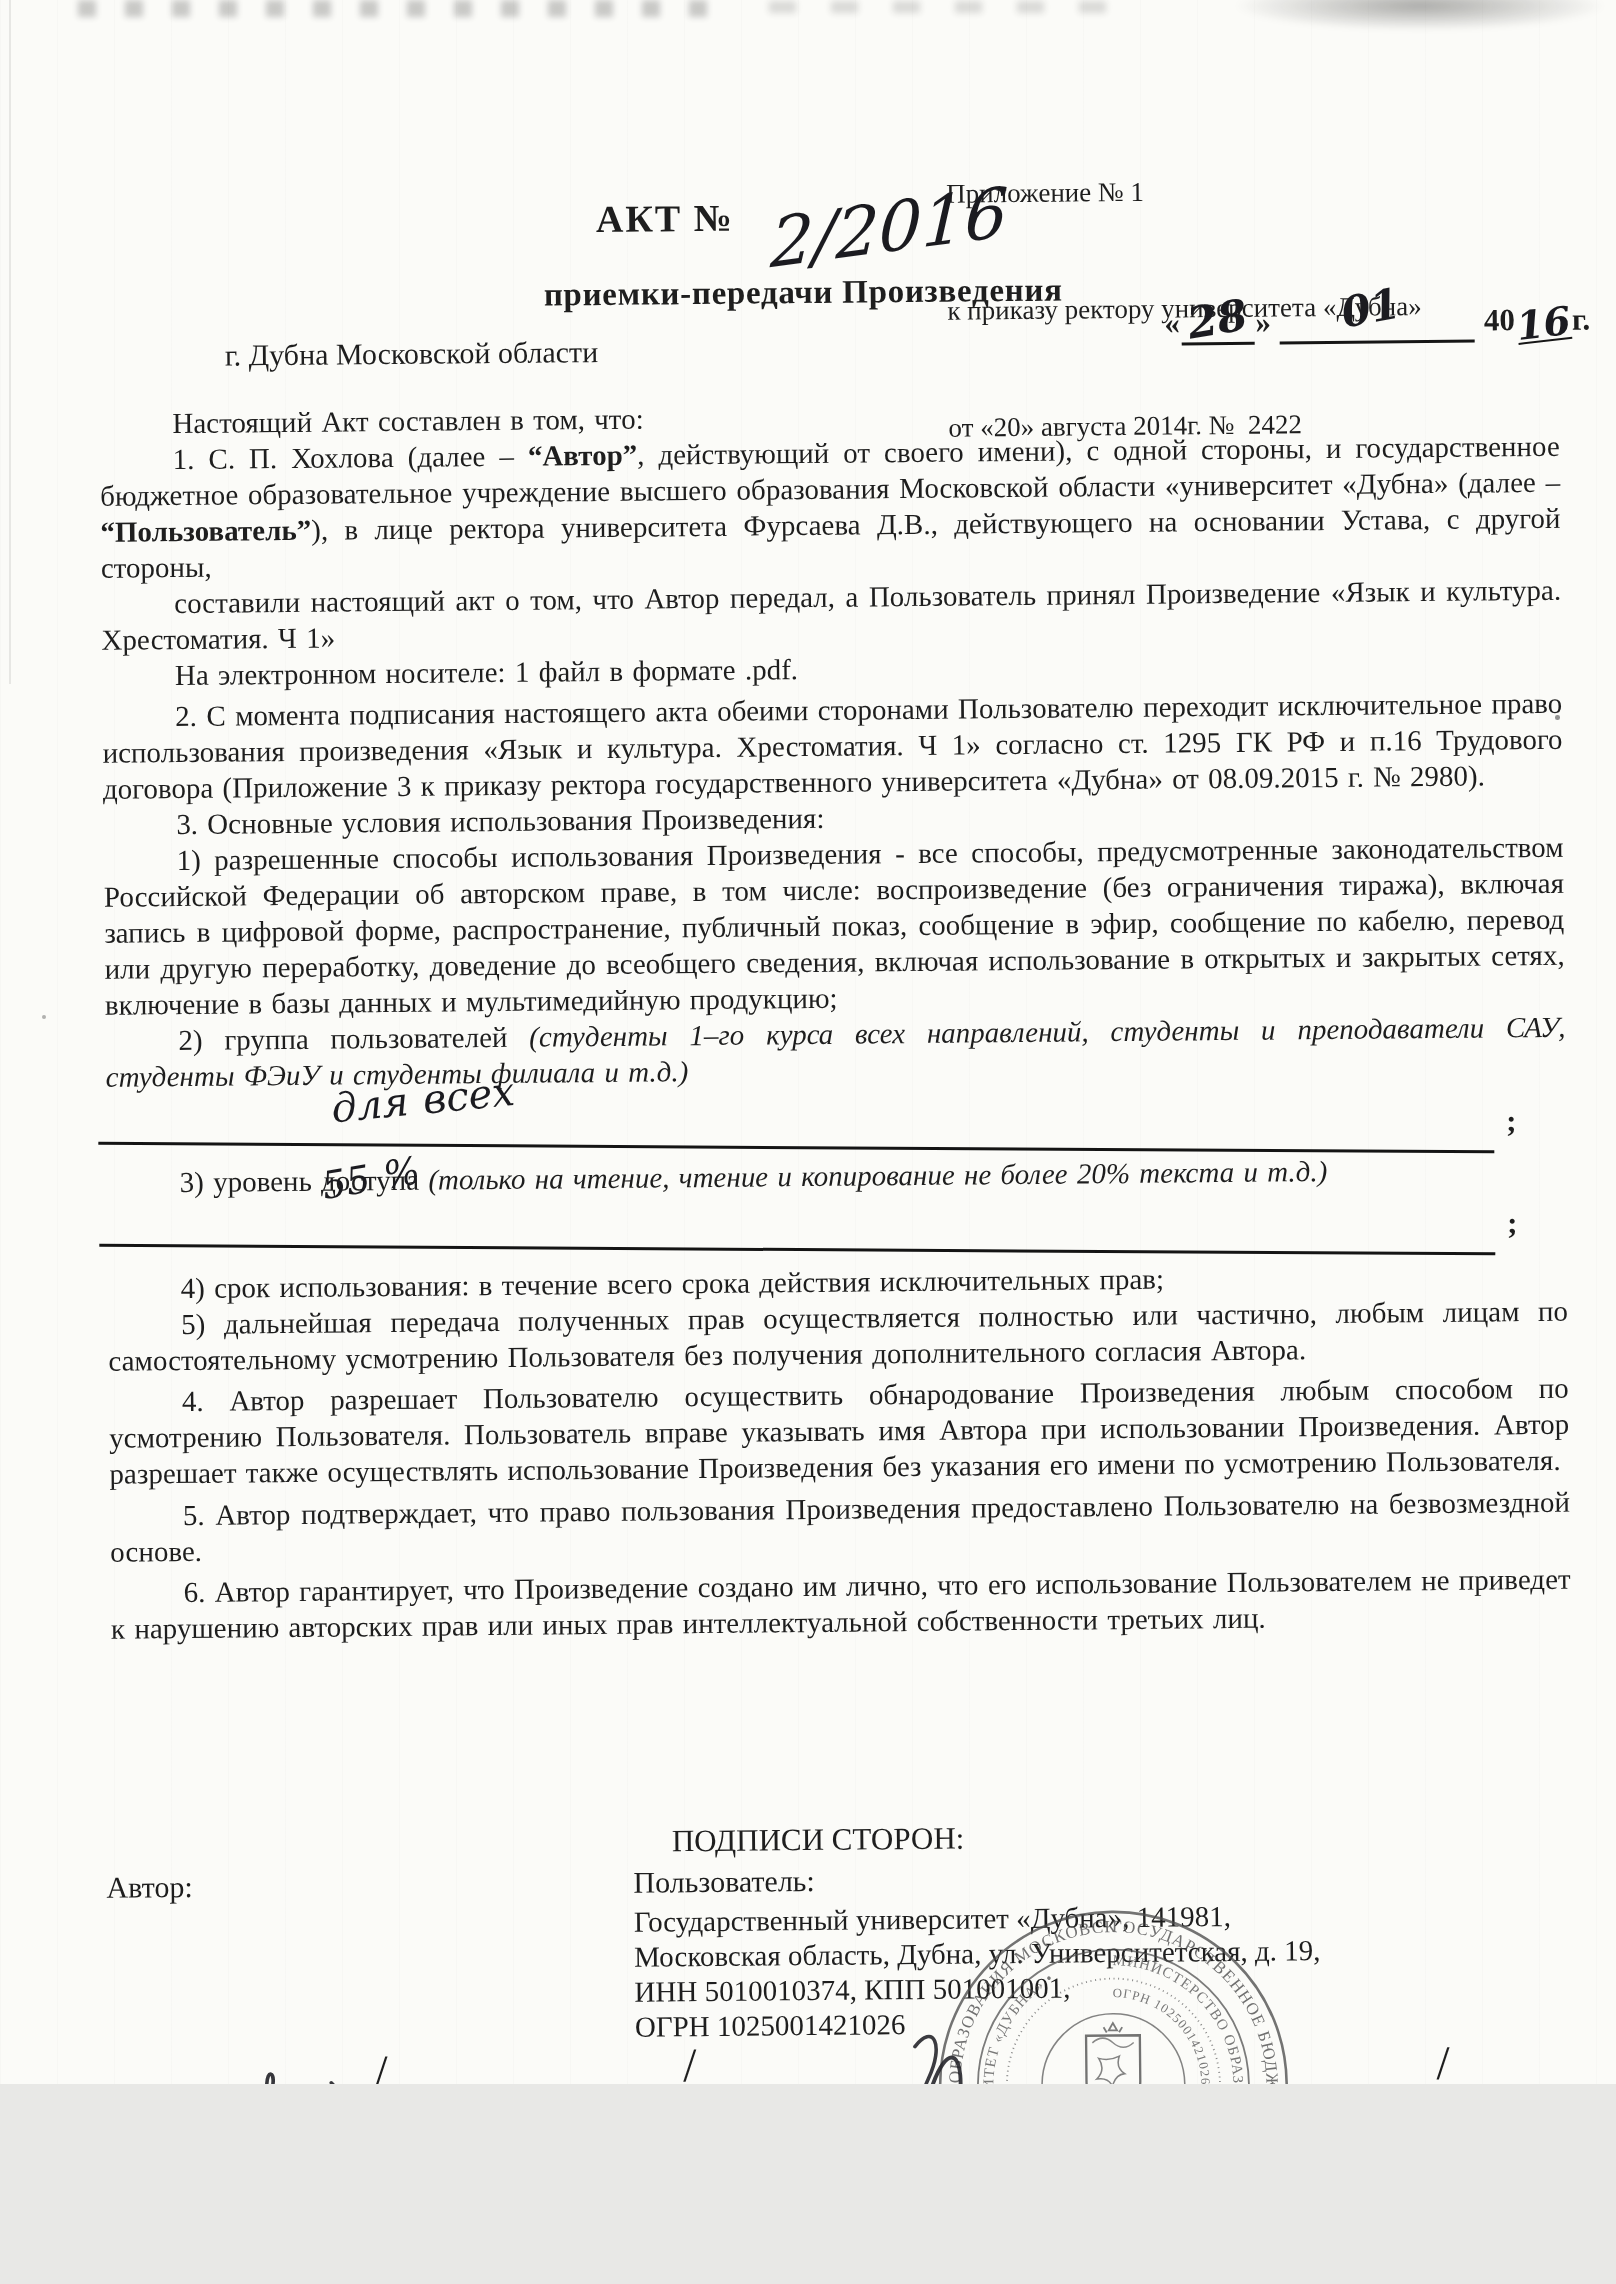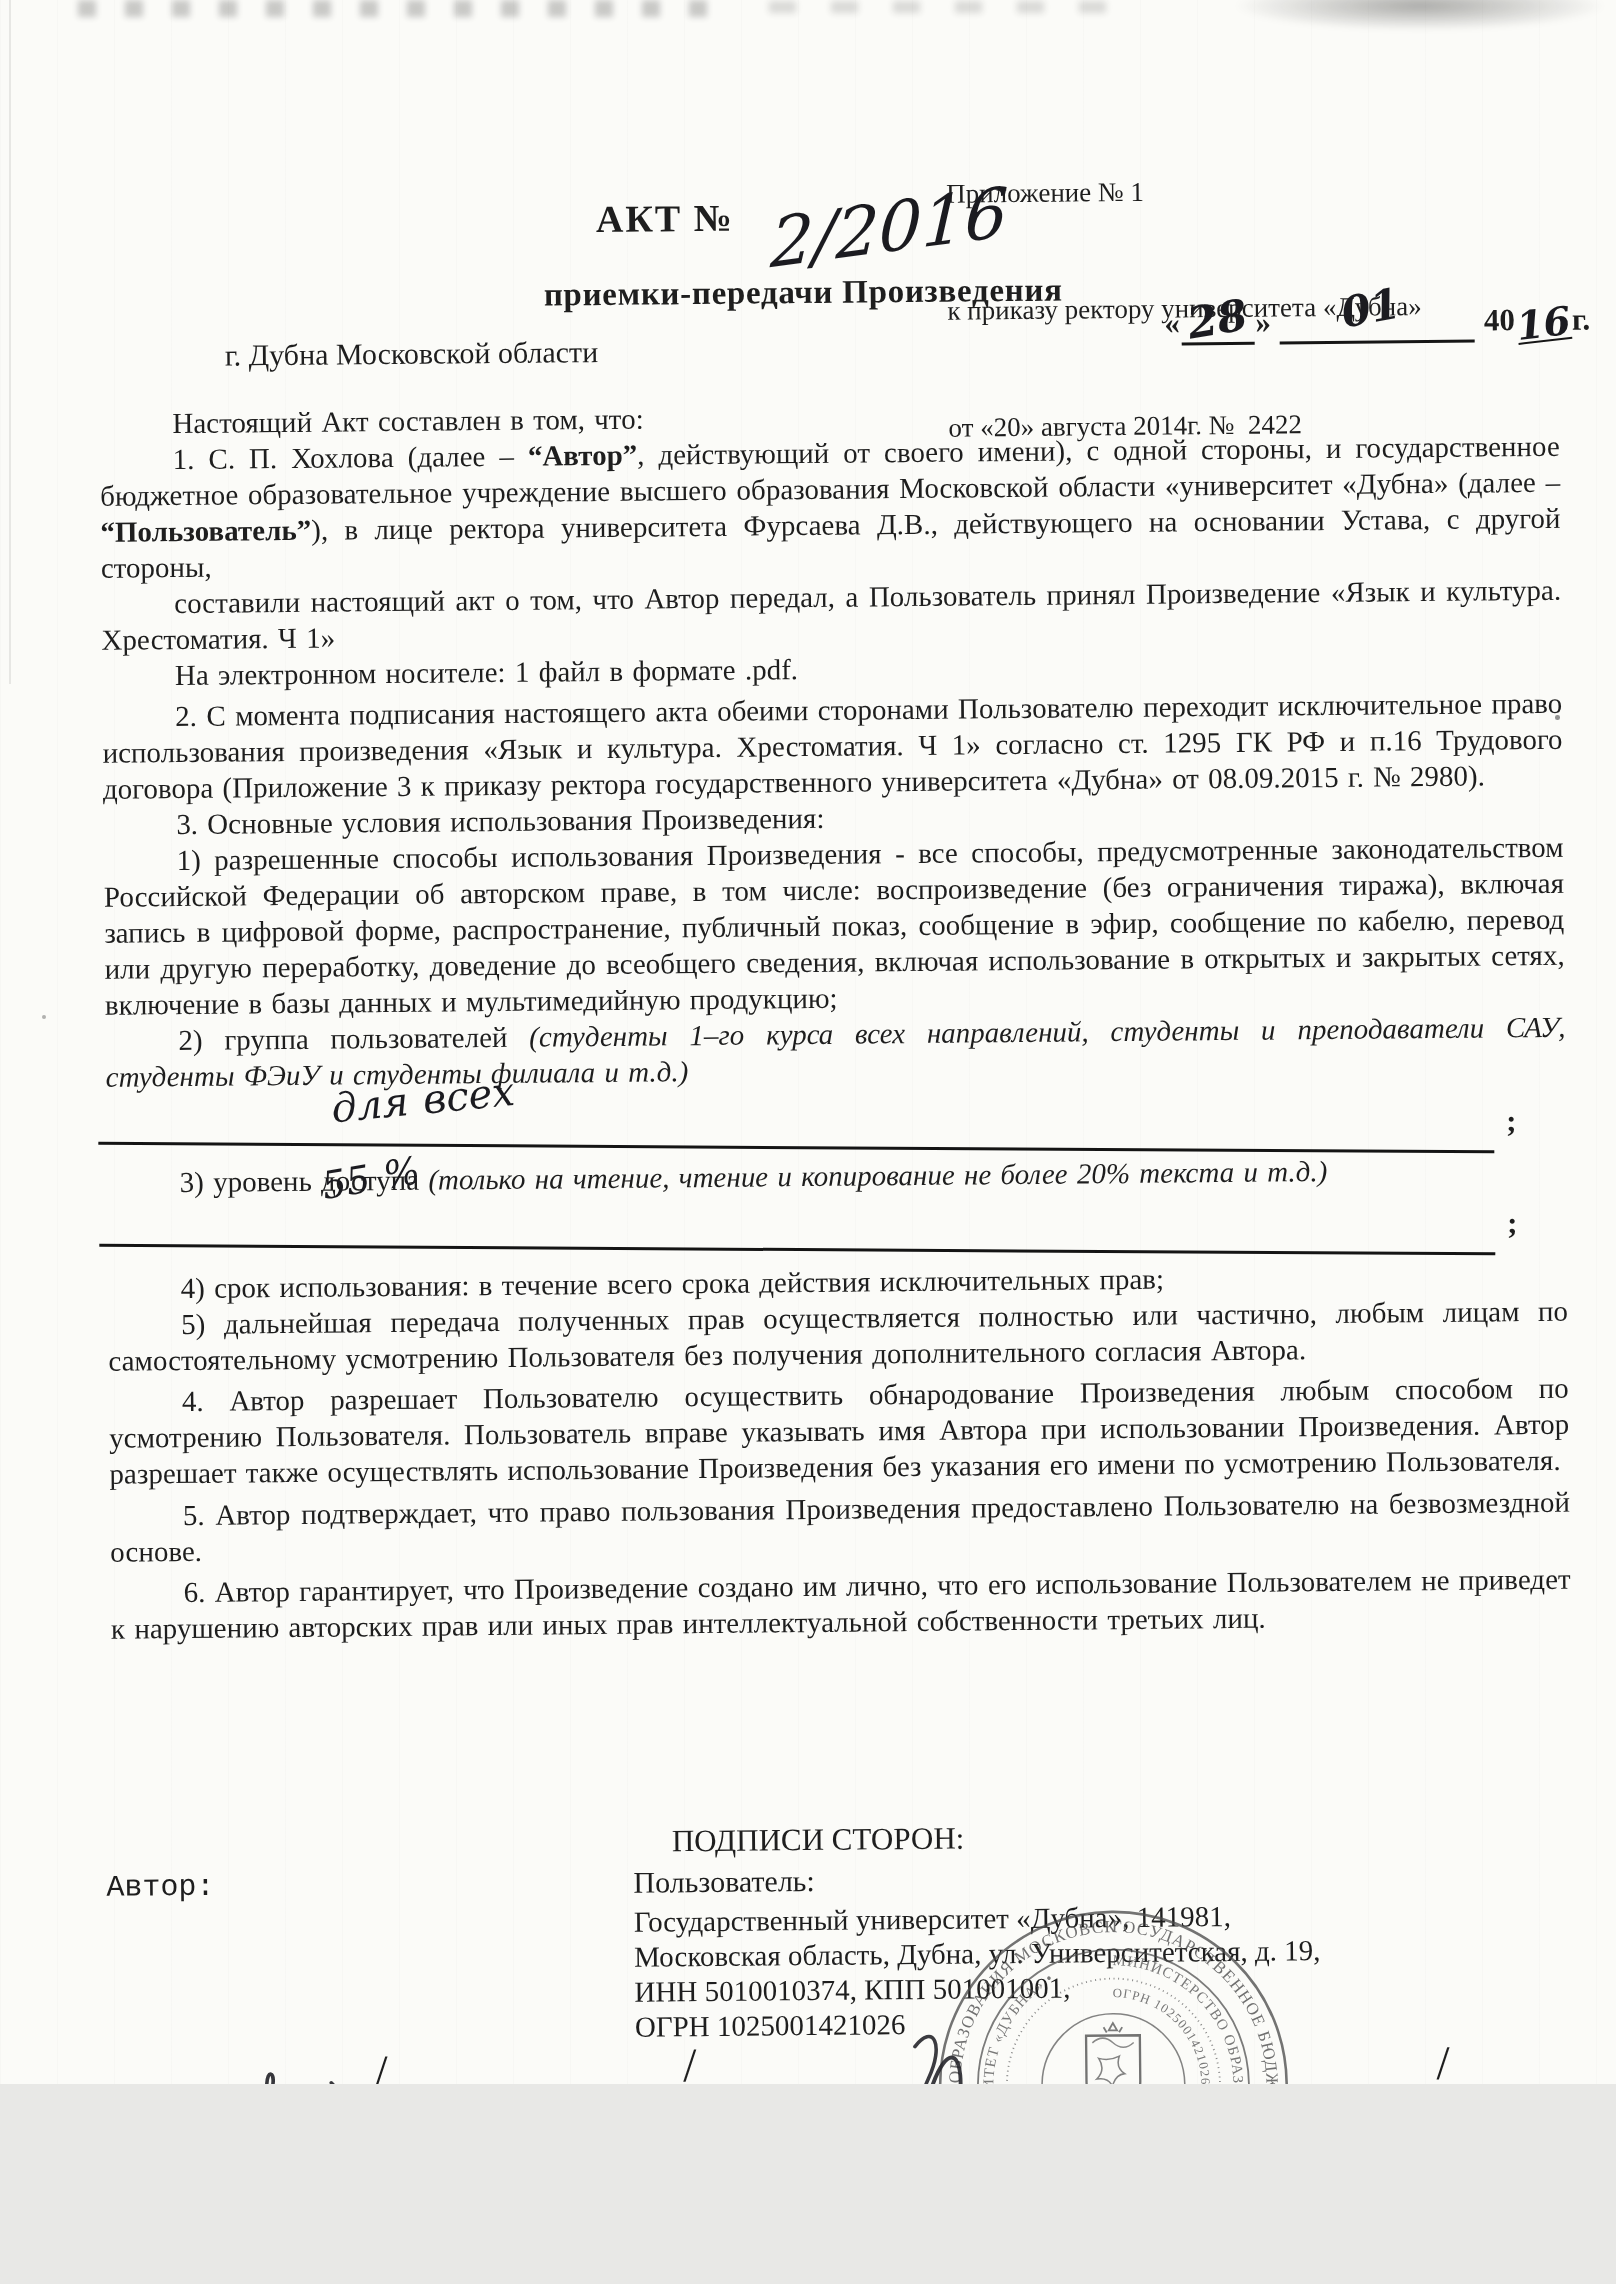--- a/index.html
+++ b/index.html
@@ -52,21 +52,21 @@
   .fill .rule{position:absolute;left:-7.8px;width:1396px;border-bottom:3.3px solid #141414;transform:rotate(0.9deg);transform-origin:left;}
   .fill .semi{position:absolute;left:1400px;font-size:31px;font-weight:bold;}
   .fill1 .hw-ans{position:absolute;left:225px;top:-10.4px;font-size:40px;transform:rotate(-5deg);z-index:2;}
   .fill1 .rule{top:47px;}
   .fill1 .semi{top:22px;}
   .fill2 .hw-ans{position:absolute;left:215px;top:-38px;font-size:38px;transform:rotate(-9deg);z-index:2;}
   .fill2 .rule{top:43px;}
   .fill2 .semi{top:18px;}
   
   .sig-heading{position:absolute;left:0;top:1822px;width:100%;text-align:center;font-size:31px;}
-  .author-label{position:absolute;left:96px;top:1864px;font-size:30px;font-family:Liberation Mono, monospace;}
+  .author-label{position:absolute;left:96px;top:1864px;font-size:30px;}
   .user-label{position:absolute;left:623px;top:1864px;font-size:30px;}
   .user-address{position:absolute;left:623px;top:1903px;font-size:29px;line-height:35px;width:886px;}
   .slash{position:absolute;font-size:48px;font-weight:300;}
   .slash1{left:362px;top:2040px;}
   .slash2{left:671px;top:2036px;}
   .slash3{left:1424px;top:2041px;}
   .author-name{position:absolute;left:430px;top:2122px;font-size:30px;}
   .rector-title{position:absolute;left:1237px;top:2072px;font-size:30px;margin-top:32px;}
   .rector-name{position:absolute;left:1230px;top:2131px;font-size:30px;}
   .uline{position:absolute;border-bottom:3.3px solid #111;}

